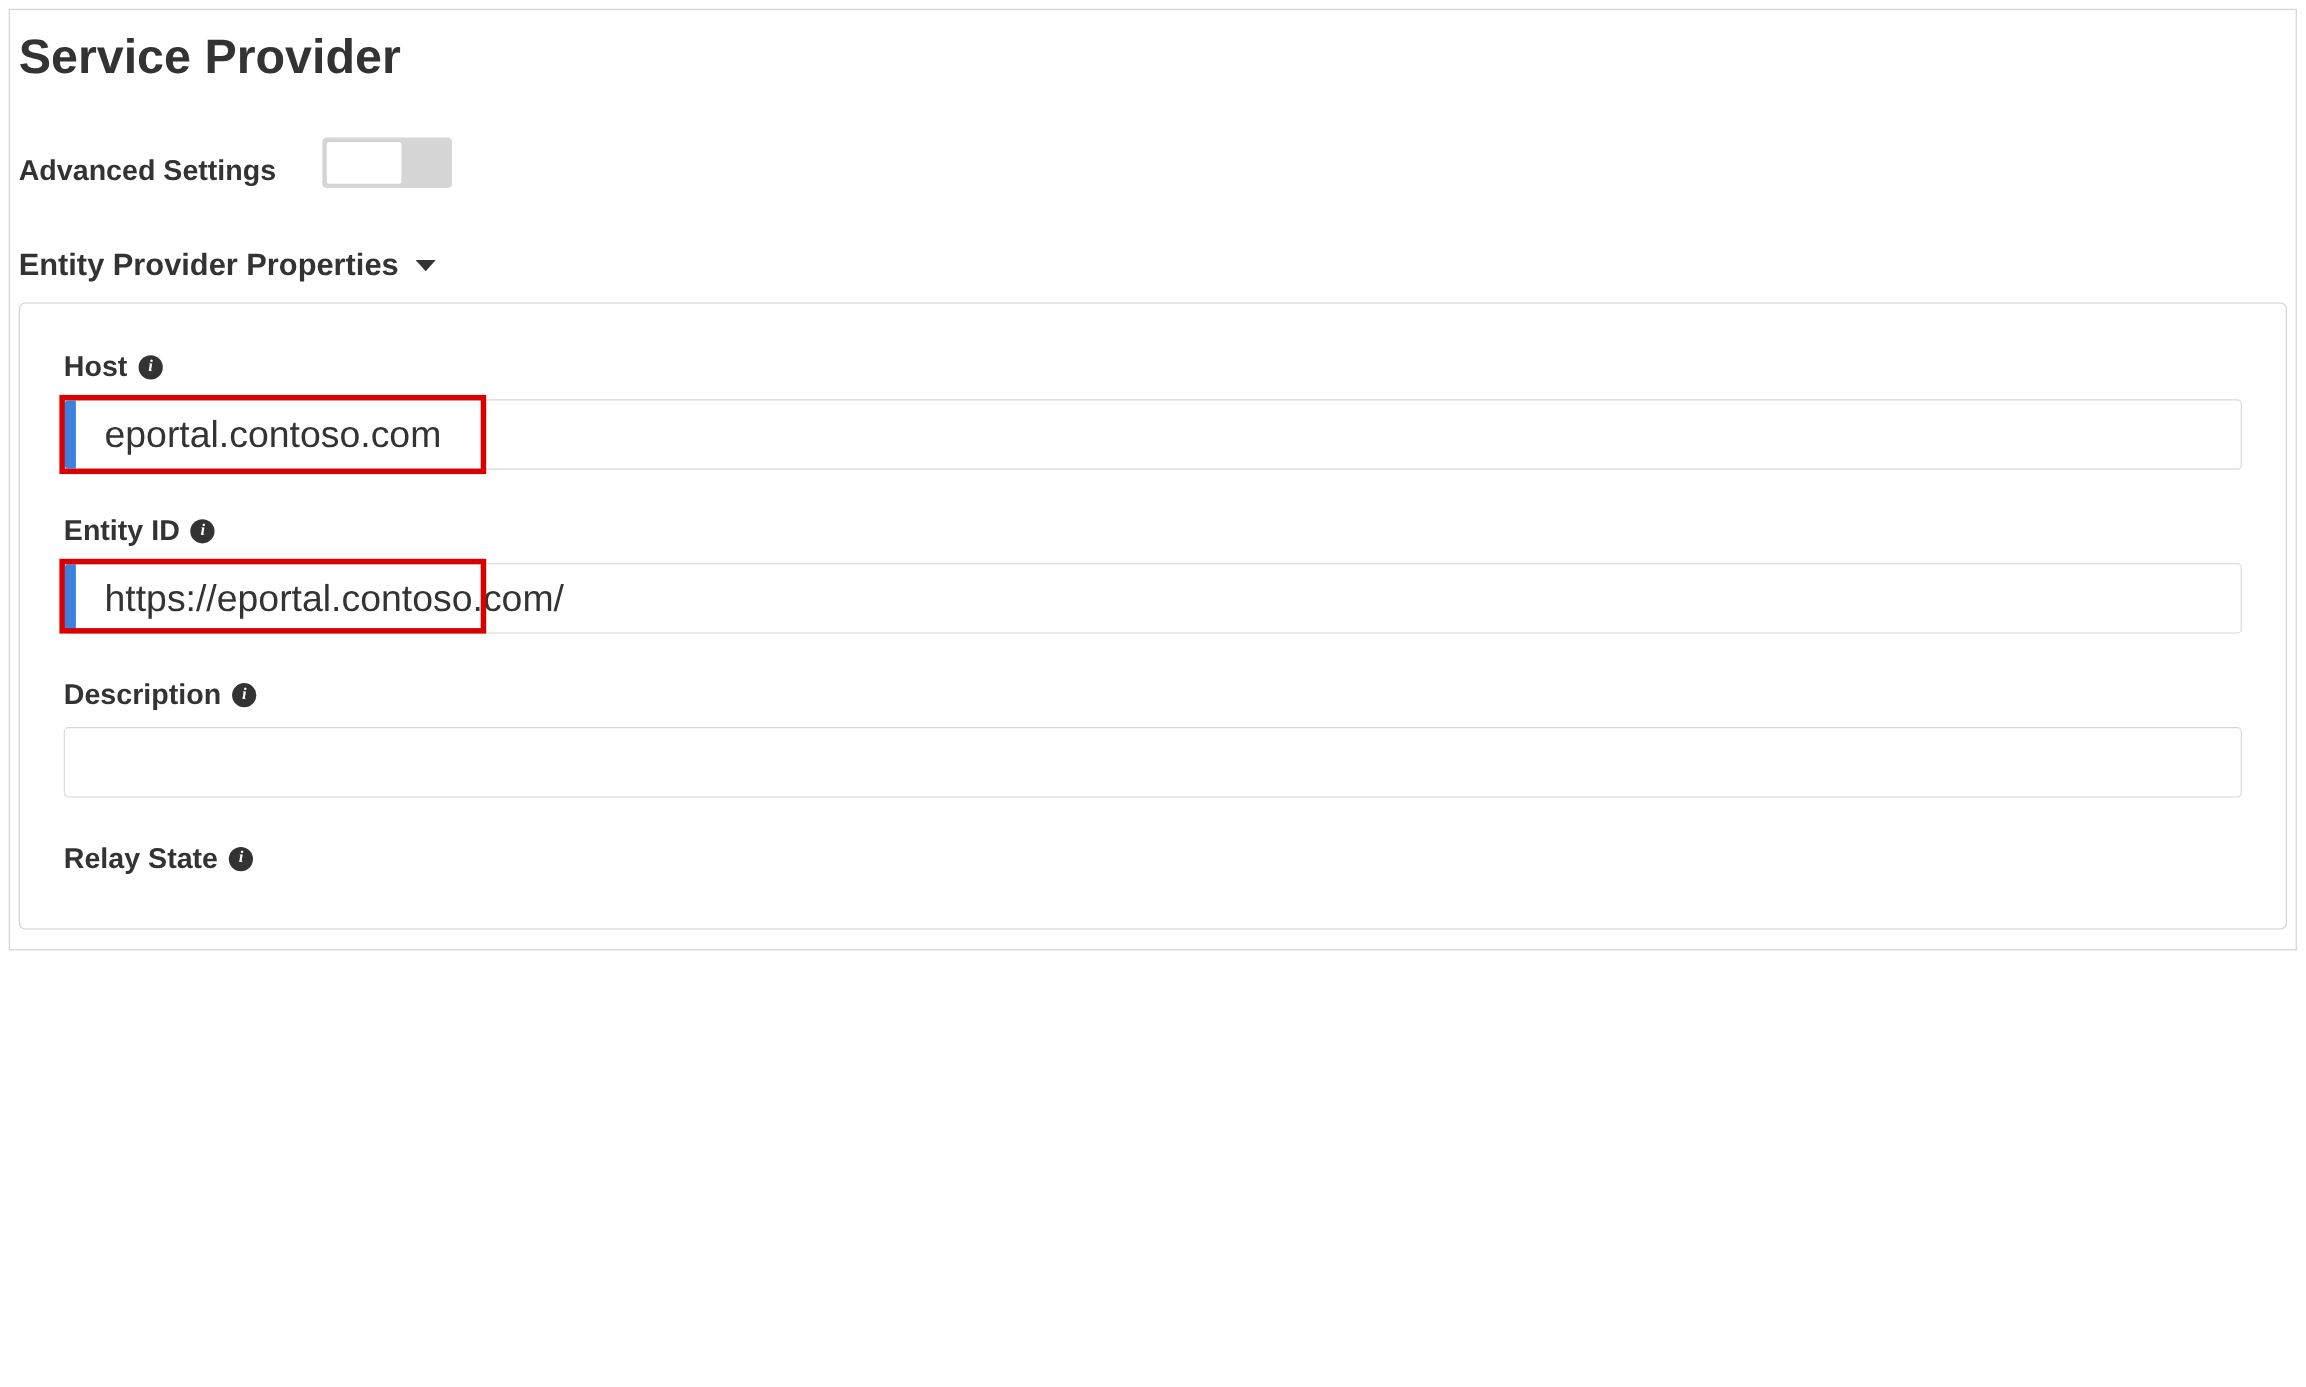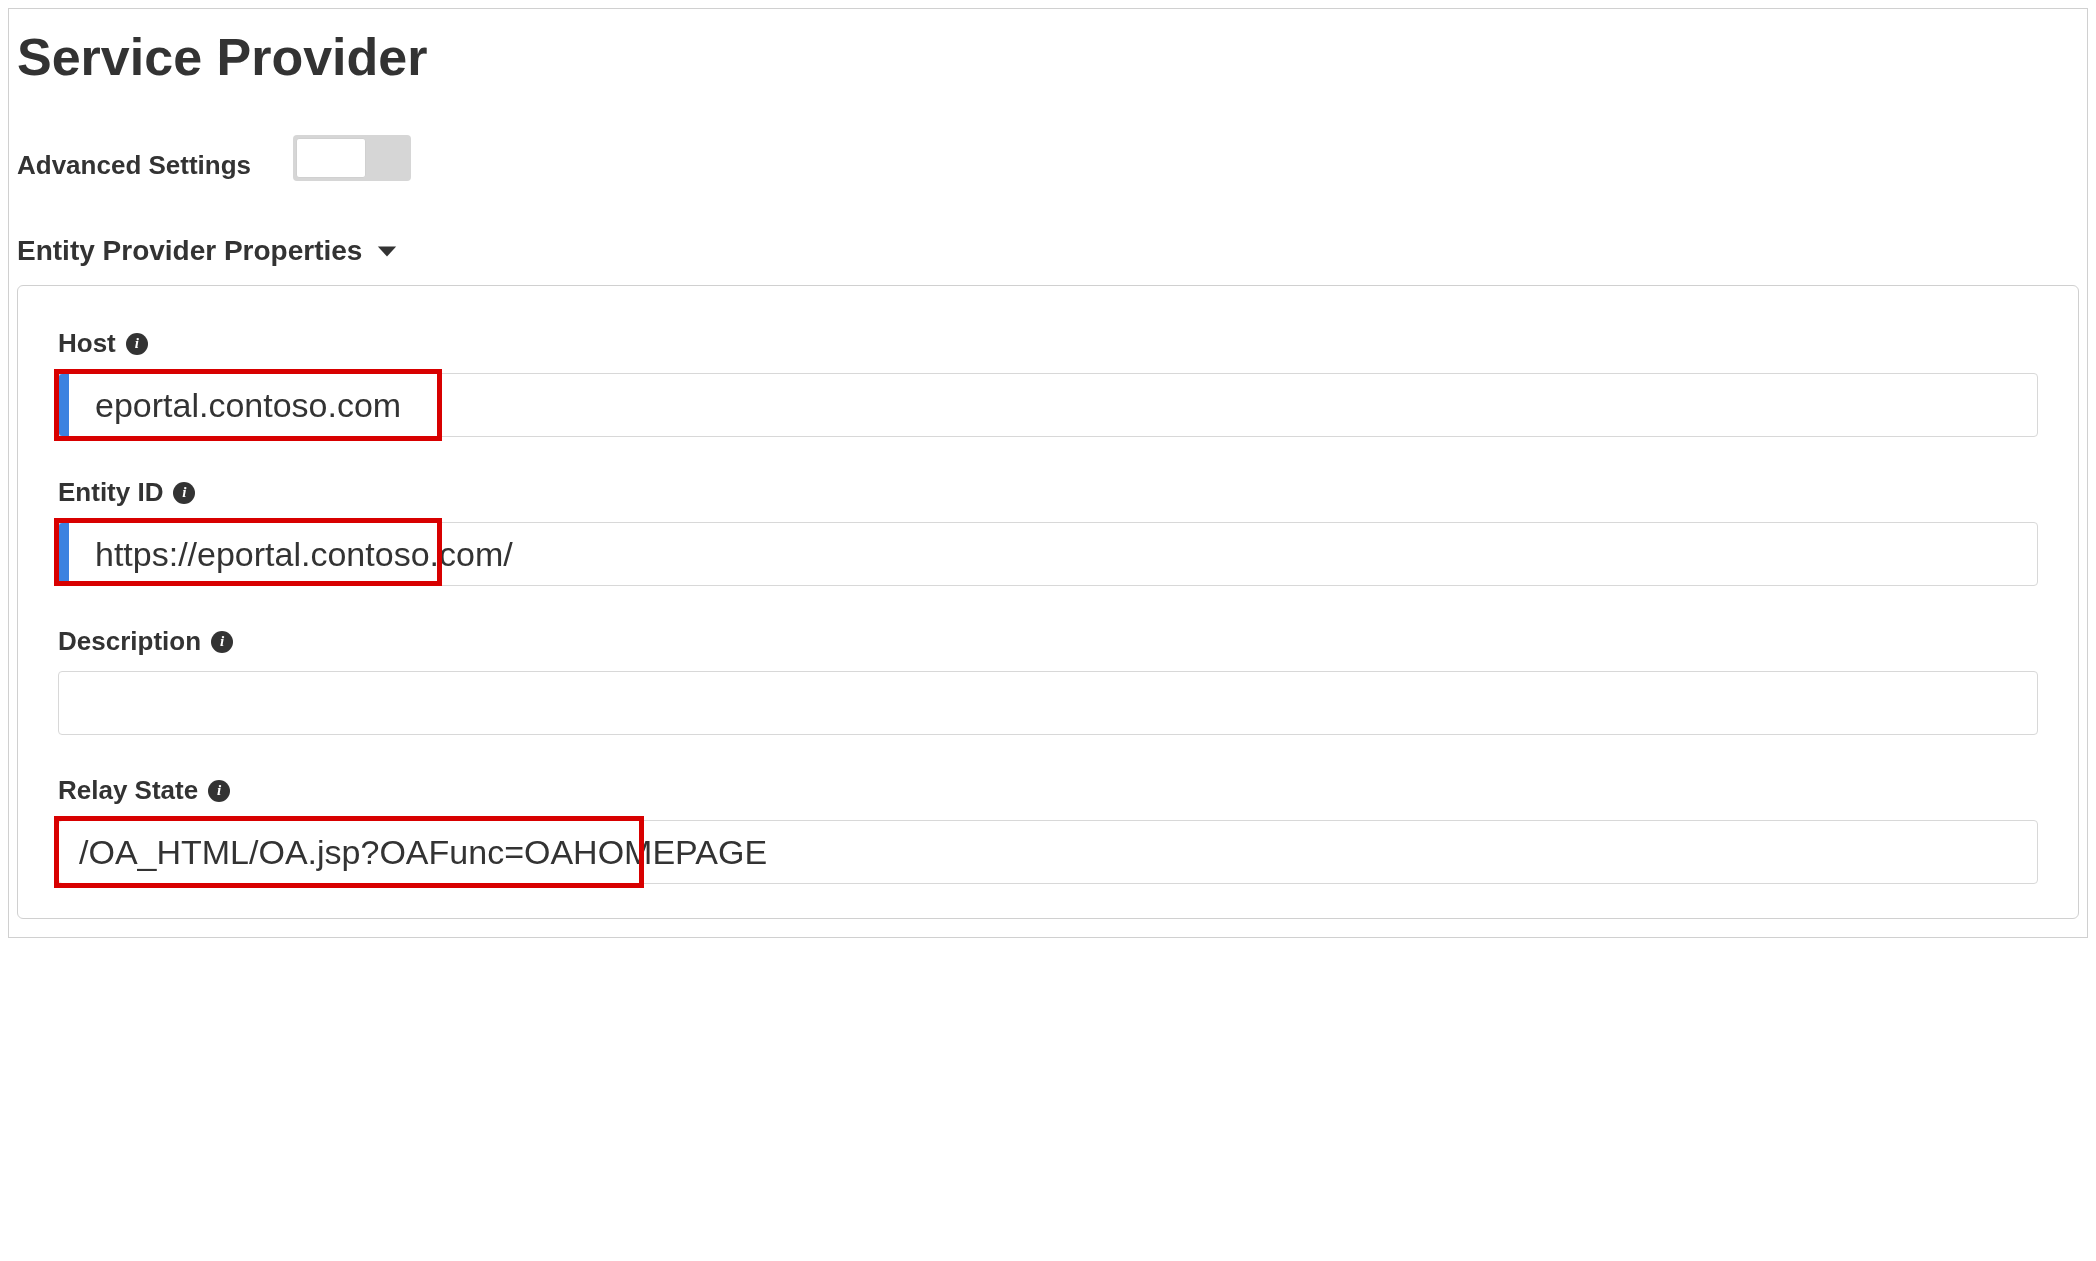--- a/index.html
+++ b/index.html
@@ -11,21 +11,21 @@
       font-family: Arial, Helvetica, sans-serif;
       background: #ffffff;
       padding: 8px;
       width: 2096px;
     }
     .page-wrap {
       border: 1px solid #d0d0d0;
       padding: 18px 8px 18px 8px;
     }
     .page-title {
-      font-size: 52px;
+      font-size: 44px;
       font-weight: 700;
       color: #333333;
       margin-bottom: 48px;
     }
     .advanced-row {
       display: flex;
       align-items: flex-end;
       gap: 42px;
       margin-bottom: 54px;
     }
@@ -218,21 +218,17 @@
       <div class="input-wrap">
         <input type="text" class="text-input" value="" style="">
       </div>
     </div>
 
     <div class="field-group">
       <div class="field-label-row">
         <span class="field-label">Relay State</span>
         <span class="info-icon">i</span>
       </div>
-      <div class="input-wrap">
-        <input type="text" class="text-input" style="padding-left: 20px;" value="/OA_HTML/OA.jsp?OAFunc=OAHOMEPAGE">
-        <div class="highlight-box hl-relay"></div>
-      </div>
     </div>
 
   </div>
 
 </div>
 
 </body></html>

